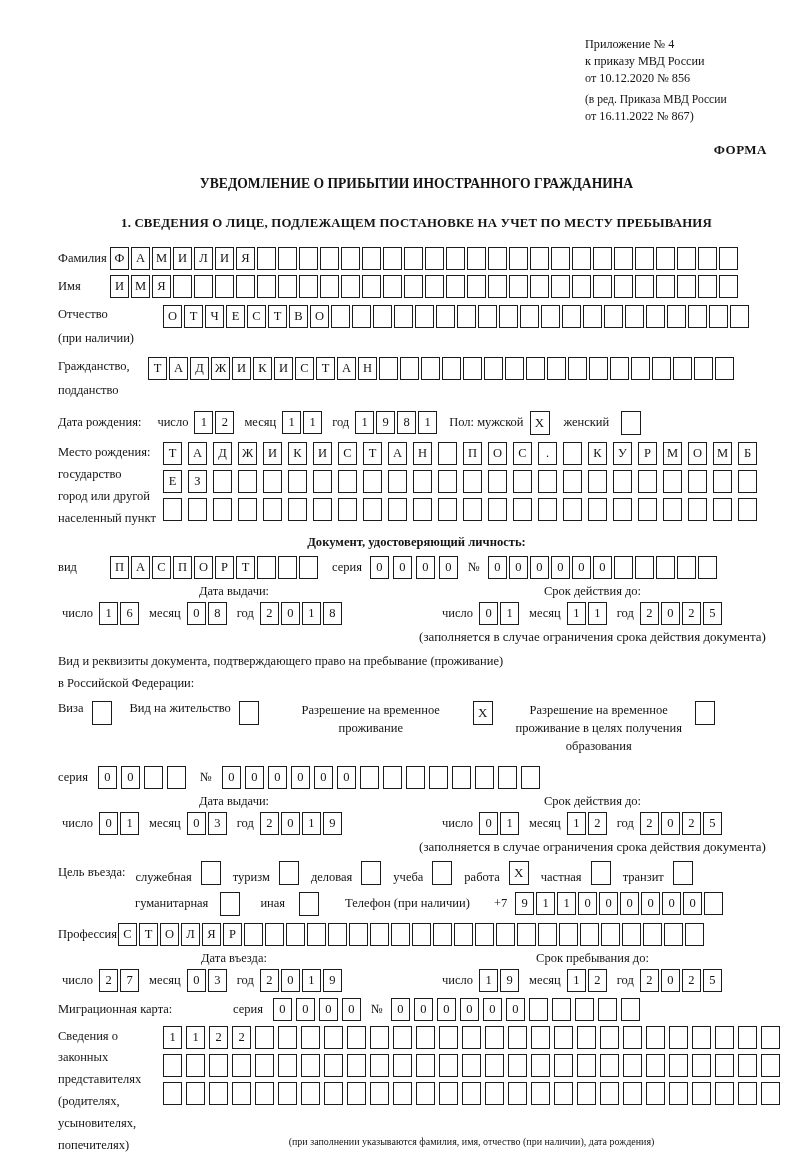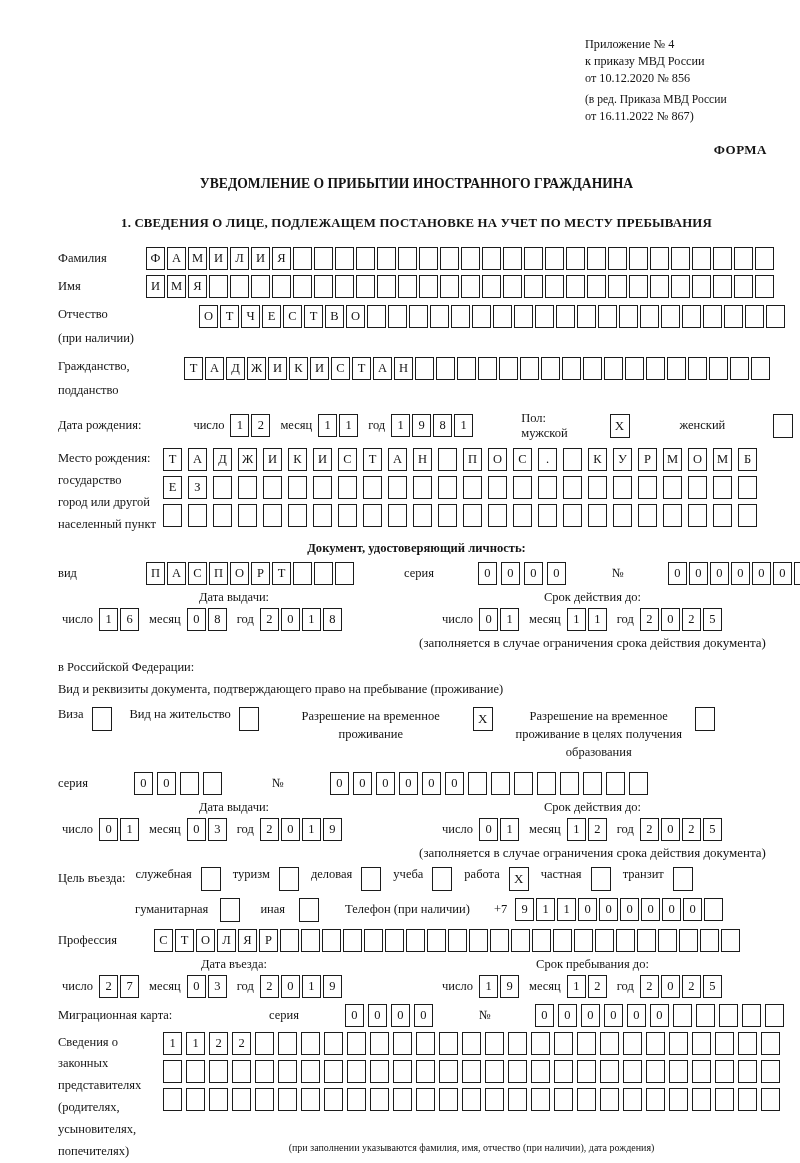--- a/index.html
+++ b/index.html
@@ -12,21 +12,21 @@
   .title{text-align:center;font-weight:bold;font-size:13.6px;margin-top:16px;line-height:1.5;}
   .t-underline{display:inline-block;width:62px;border-bottom:2px solid #333;margin-left:14px;height:1em;}
   .sec-head{font-weight:bold;font-size:12.8px;text-align:center;margin-top:22px;margin-bottom:16px;letter-spacing:.2px;}
   
   .box{display:inline-flex;align-items:center;justify-content:center;box-sizing:border-box;width:19px;height:23px;border:1.6px solid #1c1c1c;font-size:12.5px;flex:0 0 auto;background:#fff;}
   .boxes{display:inline-flex;gap:2px;flex-wrap:nowrap;}
   .boxes.g6{gap:6px;}
   .boxes.g4{gap:4px;}
   .checkbox{display:inline-flex;align-items:center;justify-content:center;box-sizing:border-box;width:20px;height:24px;border:1.6px solid #1c1c1c;font-size:13px;flex:0 0 auto;background:#fff;}
   
-  .row{display:flex;align-items:center;margin-bottom:5px;gap:36px;}
+  .row{display:flex;align-items:center;margin-bottom:5px;}
   .row.top{align-items:flex-start;}
   .lbl{flex:0 0 auto;}
   .w52{width:52px;}
   .w90{width:90px;}
   .w105{width:105px;}
   .label-col{flex:0 0 auto;line-height:1.9;}
   .stack .boxes{margin-bottom:5px;}
   .doc-head{text-align:center;font-weight:bold;font-size:12.6px;margin:6px 0 6px 0;}
   .dates{display:flex;margin-top:4px;margin-bottom:6px;}
   .dcol-l{width:352px;flex:0 0 auto;}
@@ -37,21 +37,21 @@
   .note{font-size:13px;text-align:center;margin-top:4px;}
   .plain{line-height:1.75;}
   
   .optrow{display:flex;align-items:flex-start;gap:18px;margin-top:6px;margin-bottom:10px;}
   .optrow .pair{display:inline-flex;align-items:flex-start;gap:8px;}
   .center-lbl{text-align:center;line-height:1.45;}
   .wl185{width:188px;}
   .wl175{width:176px;}
   
   .purpose{display:flex;align-items:center;flex-wrap:nowrap;margin-bottom:7px;}
-  .opt{display:inline-flex;align-items:flex-start;gap:9px;margin-left:12px;}
+  .opt{display:inline-flex;align-items:flex-end;gap:9px;margin-left:12px;}
   .opt:first-child{margin-left:10px;}
   .purpose2{display:flex;align-items:center;margin-left:77px;margin-bottom:7px;}
   .phone-prefix{margin:0 8px 0 14px;}
   
   .reps{display:flex;align-items:flex-start;margin-top:4px;}
   .reps .label-col{width:105px;line-height:1.75;}
 </style>
 </head>
 <body>
 
@@ -415,22 +415,22 @@
             <span class="box">2</span>
             <span class="box">0</span>
             <span class="box">2</span>
             <span class="box">5</span>
           </span>
         </span>
       <div class="note">(заполняется в случае ограничения срока действия документа)</div>
     </div>
   </div>
 
+  <div class="plain">Вид и реквизиты документа, подтверждающего право на пребывание (проживание)</div>
   <div class="plain">в Российской Федерации:</div>
-  <div class="plain">Вид и реквизиты документа, подтверждающего право на пребывание (проживание)</div>
 
   <div class="optrow">
     <span class="pair">
       <span>Виза</span>
       <span class="checkbox"></span>
     </span>
     <span class="pair">
       <span>Вид на жительство</span>
       <span class="checkbox"></span>
     </span>

